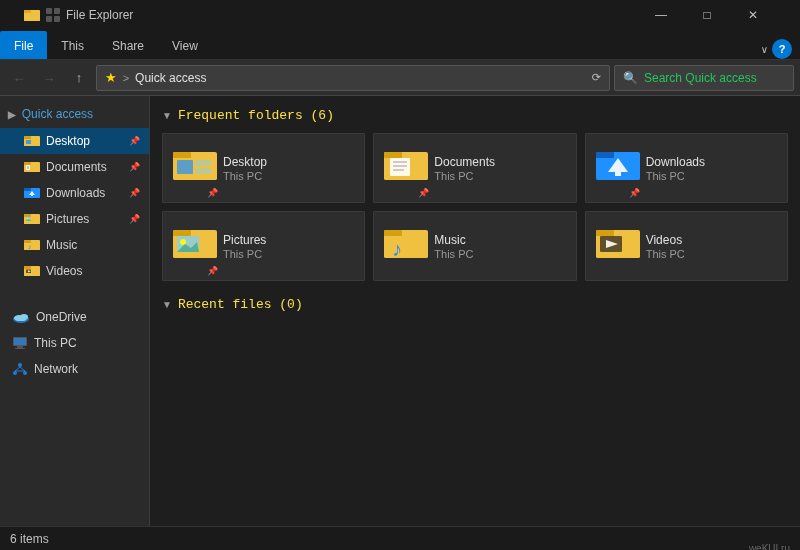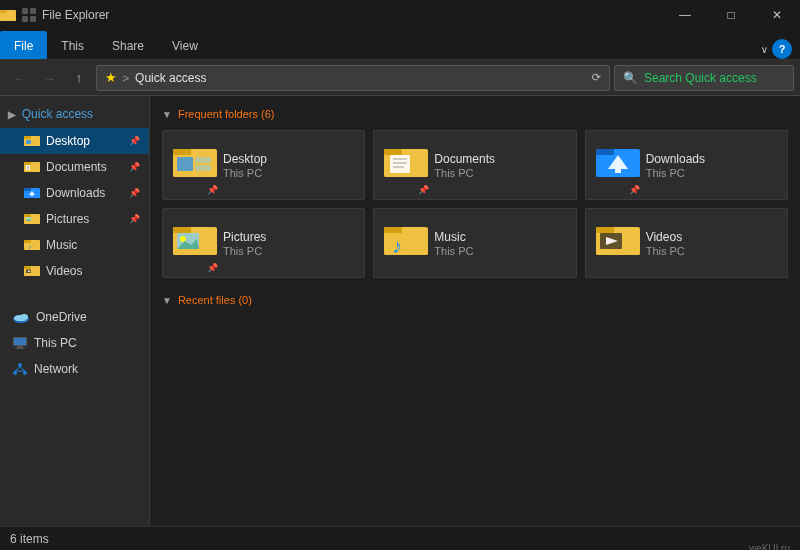--- a/index.html
+++ b/index.html
@@ -12,21 +12,21 @@
       overflow: hidden;
       user-select: none;
     }
 
     
     #title-bar {
       height: 30px;
       background: #1a1a1a;
       display: flex;
       align-items: center;
-      padding: 0 0;
+      padding: 0 24px;
       justify-content: space-between;
     }
     #title-bar-left {
       display: flex;
       align-items: center;
       gap: 6px;
     }
     #title-text {
       font-size: 12px;
       color: #c0c0c0;
@@ -213,23 +213,24 @@
       gap: 6px;
       margin-bottom: 10px;
       margin-top: 4px;
     }
     .section-toggle {
       font-size: 10px;
       color: #999;
       cursor: pointer;
     }
     .section-title {
-      font-size: 11px;
-      color: #f97316;
+      font-size: 13px;
+      color: #fde047;
       font-weight: 400;
+      font-family: Liberation Mono, monospace;
     }
 
     
     .folder-grid {
       display: grid;
       grid-template-columns: repeat(3, 1fr);
       gap: 8px;
       margin-bottom: 16px;
     }
     .folder-tile {

